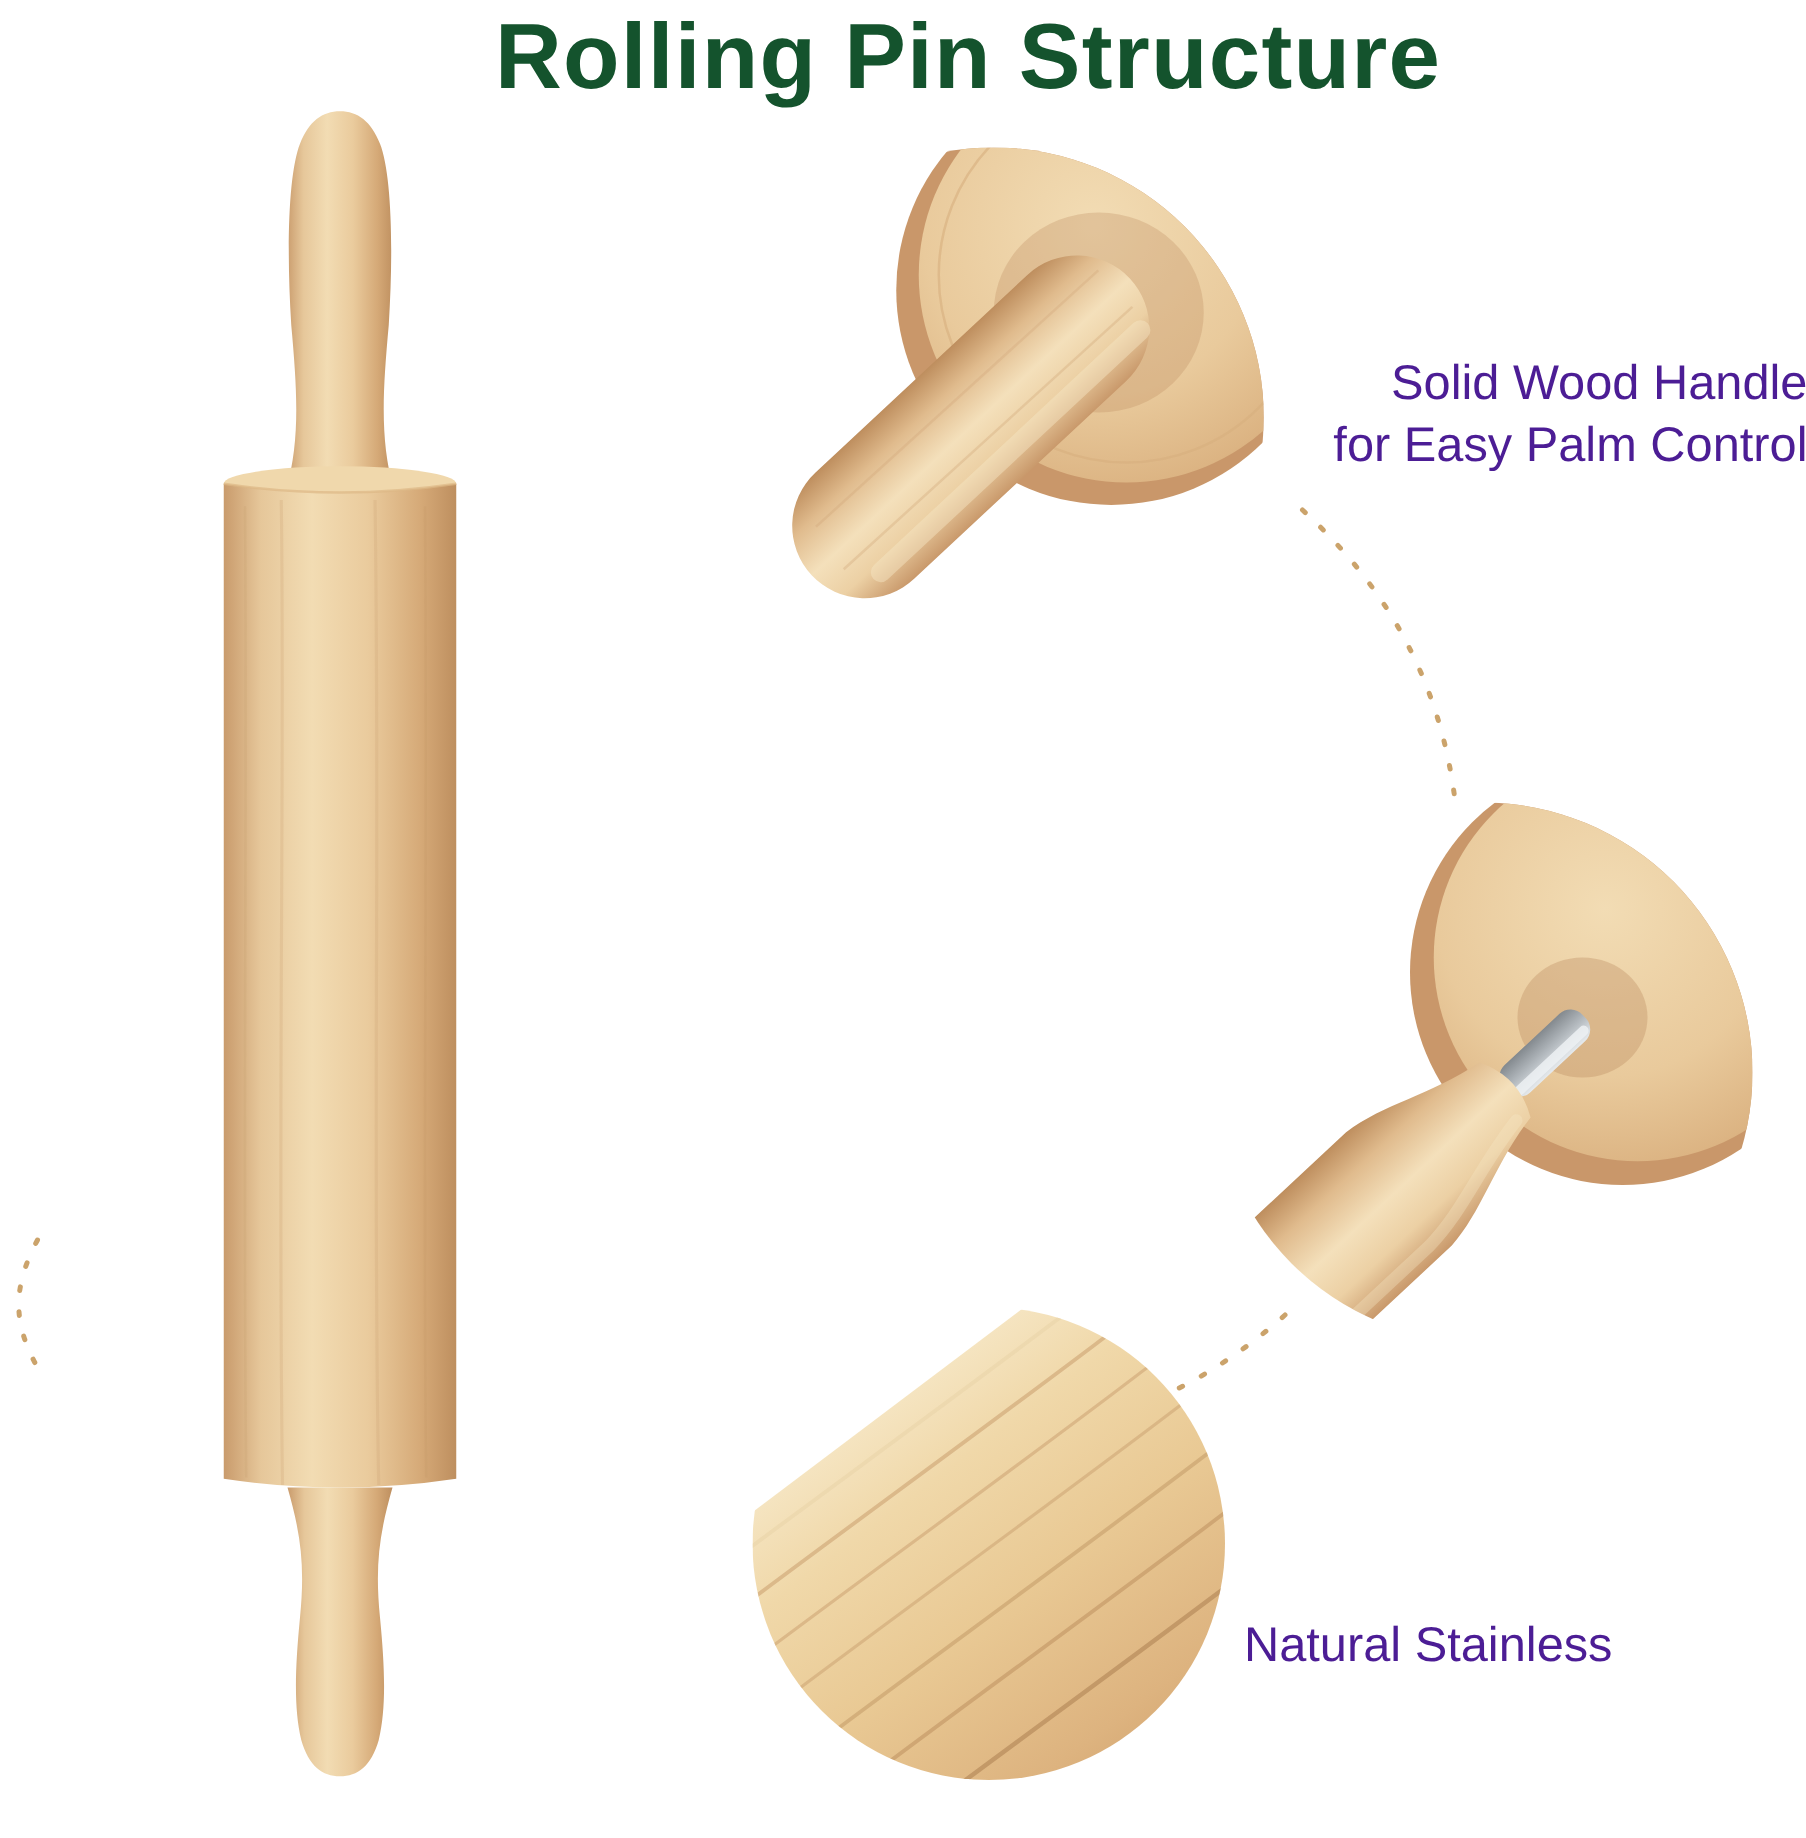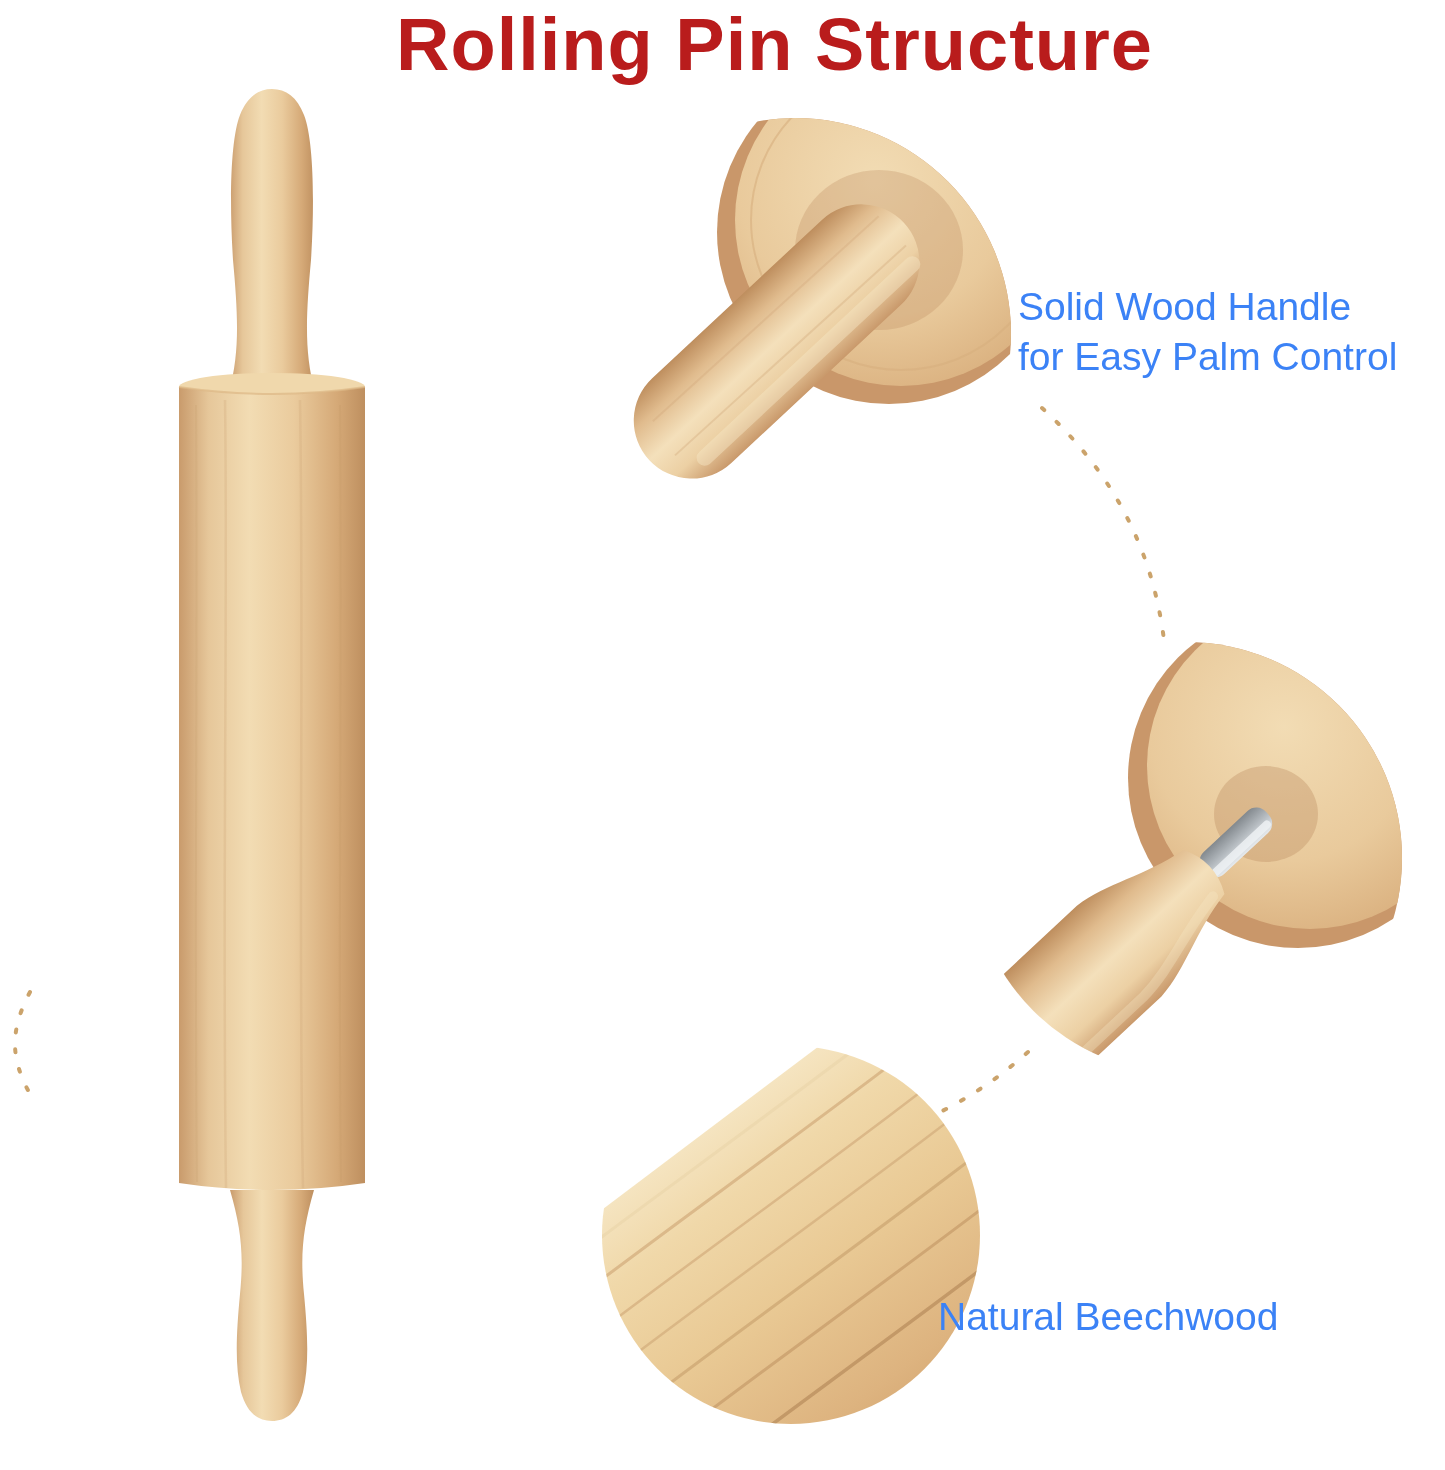--- a/index.html
+++ b/index.html
@@ -12,28 +12,28 @@
     font-family:"Liberation Sans", sans-serif;
   }
   .title {
     position:absolute;
     top:2px; left:0; width:100%;
     padding-left:104px;
     text-align:center;
     font-size:74px;
     font-weight:bold;
     letter-spacing:1px;
-    color:#b91c1c;
+    color:#14532d;
   }
   .annotation {
     position:absolute;
-    color:#3b82f6;
+    color:#4c1d95;
     font-size:39px;
     line-height:1.28;
-    text-align:left;
+    text-align:right;
   }
   .annotation .line { display:block; white-space:nowrap; }
   .annotation-handle   { top:282px; left:1018px; width:428px; }
   .annotation-roller   { top:755px; left:428px;  width:592px; }
   .annotation-material { top:1292px; left:938px; width:352px; }
   .inset {
     position:absolute;
     border-radius:50%;
     overflow:hidden;
     background:#ffffff;
@@ -167,16 +167,16 @@
     </svg>
   </div>
 
   <div class="annotation annotation-handle">
     <span class="line">Solid Wood Handle</span>
     <span class="line">for Easy Palm Control</span>
   </div>
 
 
   <div class="annotation annotation-material">
-    <span class="line">Natural Beechwood</span>
+    <span class="line">Natural Stainless</span>
   </div>
 
 </div>
 
 </body></html>

